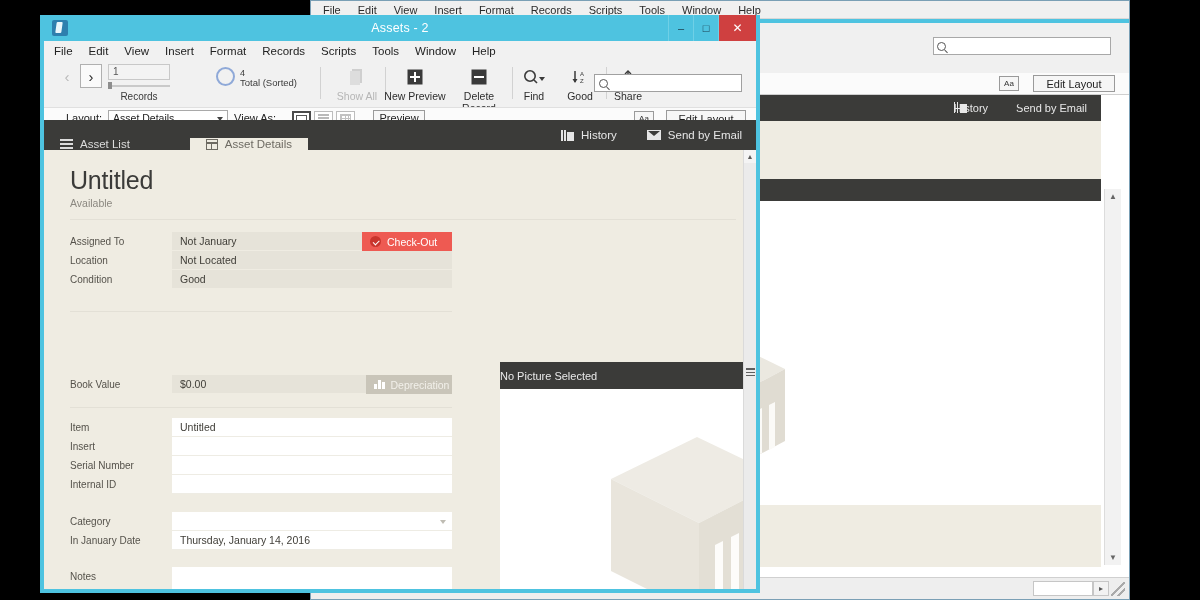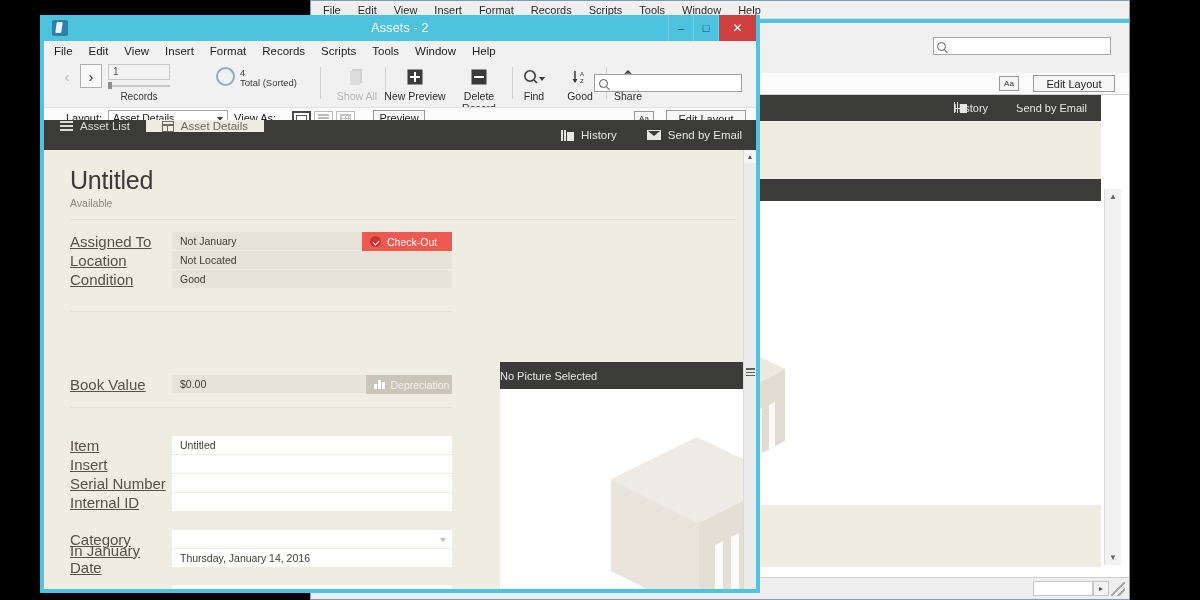--- a/index.html
+++ b/index.html
@@ -246,22 +246,23 @@
   }
   .lb-edit {
     position: absolute; right: 10px; top: 2px; width: 80px; height: 17px;
     border: 1px solid #9a9a9a; background: #f6f6f6; font-size: 11px;
     display: flex; align-items: center; justify-content: center; color: #1e1e1e;
   }
 
   
   .recarea { position: absolute; left: 0; right: 0; top: 105px; bottom: 0; background: #efece2; }
   .navtabs {
-    height: 30px; background: #3b3b39; display: flex; align-items: flex-start;
+    height: 30px; background: #3b3b39; display: flex; align-items: flex-end;
     position: relative;
+    gap: 44px;
   }
   .tab {
     display: flex; align-items: center; gap: 7px; padding: 0 16px;
     font-size: 11.5px; color: #dcdcdc;
   }
   .tab.active { background: #efece2; color: #6d6a62; }
   .tab-acts {
     position: absolute; right: 14px; top: 0; height: 30px; display: flex;
     align-items: center; gap: 30px; font-size: 11.5px; color: #e6e6e6;
   }
@@ -301,22 +302,22 @@
   .rec-inner { position: relative; width: 100%; height: 100%; background: #efece2; }
 
   .title-block { padding: 16px 0 0 26px; }
   .rec-title { font-size: 25px; color: #3b3b39; font-weight: normal; letter-spacing: -.2px; }
   .rec-sub { font-size: 10.5px; color: #8b8880; margin-top: 2px; }
   .hr-thin { height: 1px; background: #e3e0d6; margin: 10px 20px 0 26px; }
 
   .left-col { position: absolute; left: 26px; top: 82px; width: 382px; }
   .frow { display: flex; align-items: stretch; height: 19px; }
   .flabel {
-    width: 102px; font-size: 15px; color: #55524b; display: flex;
-    align-items: center; flex: none; text-decoration: underline;
+    width: 102px; font-size: 10px; color: #55524b; display: flex;
+    align-items: center; flex: none;
   }
   .fval-gray {
     flex: 1; background: #e6e3d9; font-size: 10.5px; color: #3f3d37;
     display: flex; align-items: center; padding-left: 8px;
     border-bottom: 1px solid #efece2;
   }
   .fval-white {
     flex: 1; background: #ffffff; font-size: 10.5px; color: #3f3d37;
     display: flex; align-items: center; padding-left: 8px;
     border-bottom: 1px solid #eeece4; position: relative;
@@ -677,21 +678,21 @@
                     <i style="height:5px"></i>
                     <i style="height:9px"></i>
                     <i style="height:7px"></i>
                   </span>
                 <span>Depreciation</span>
               </div>
             </div>
 
             <div class="spacer-hr" style="margin-top:13px"></div>
 
-            <div style="margin-top:28px">
+            <div style="margin-top:10px">
               <div class="frow">
                 <div class="flabel">Item</div>
                 <div class="fval-white">Untitled</div>
               </div>
               <div class="frow">
                 <div class="flabel">Insert</div>
                 <div class="fval-white"></div>
               </div>
               <div class="frow">
                 <div class="flabel">Serial Number</div>

